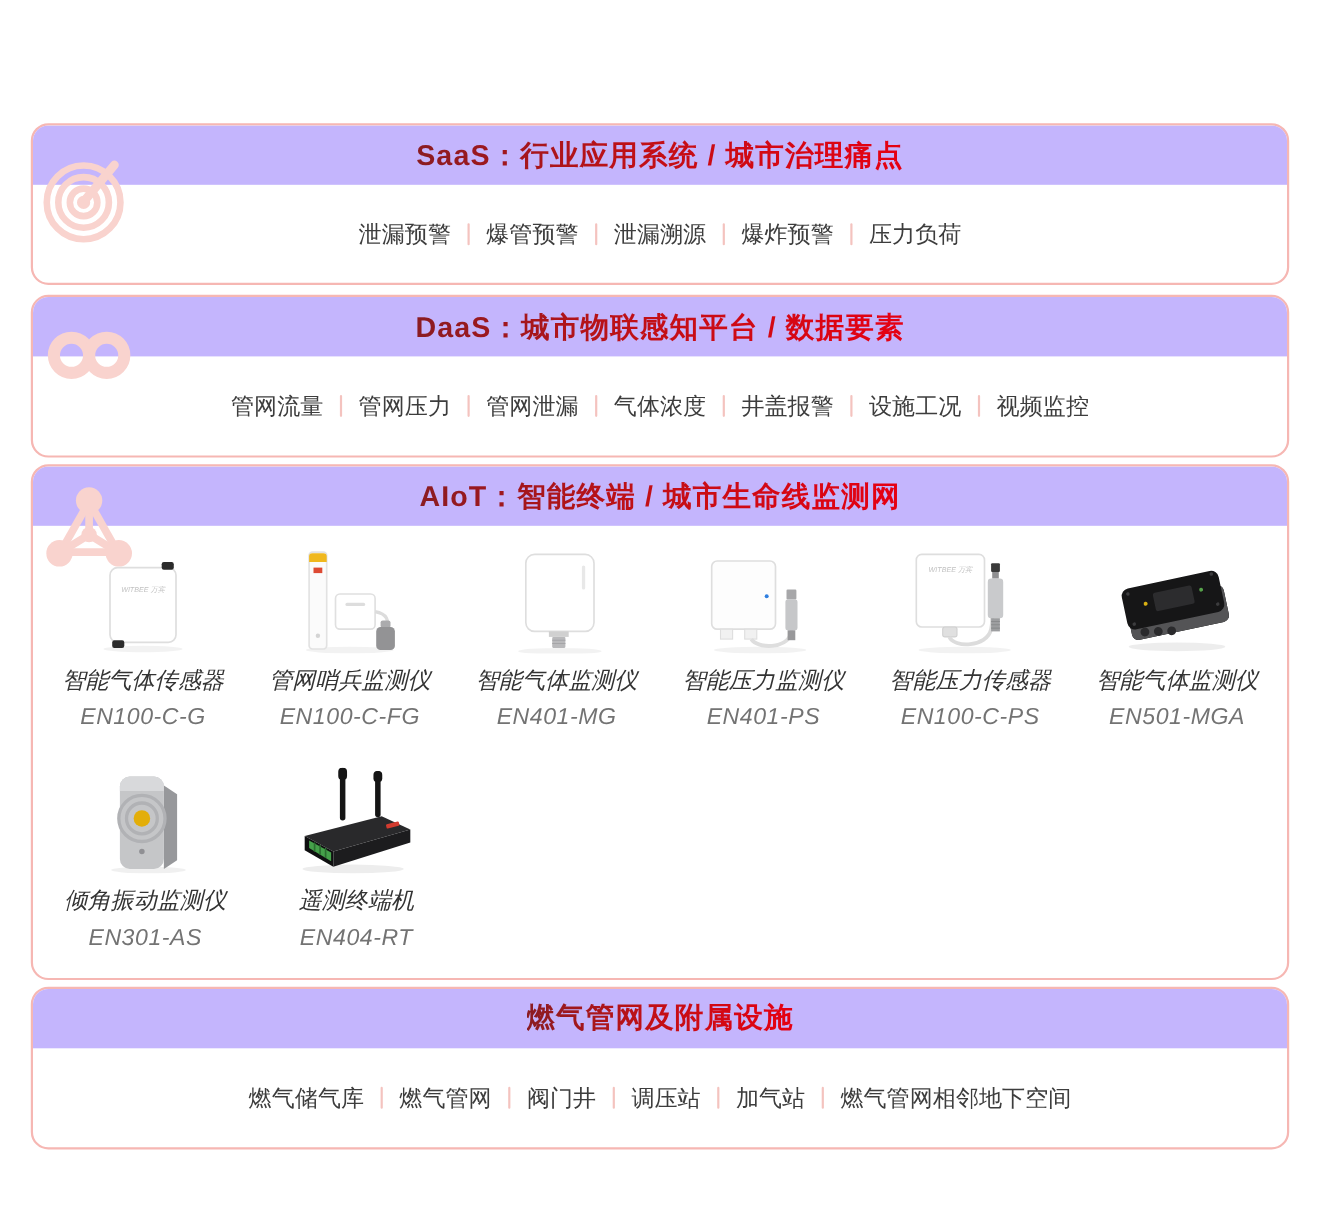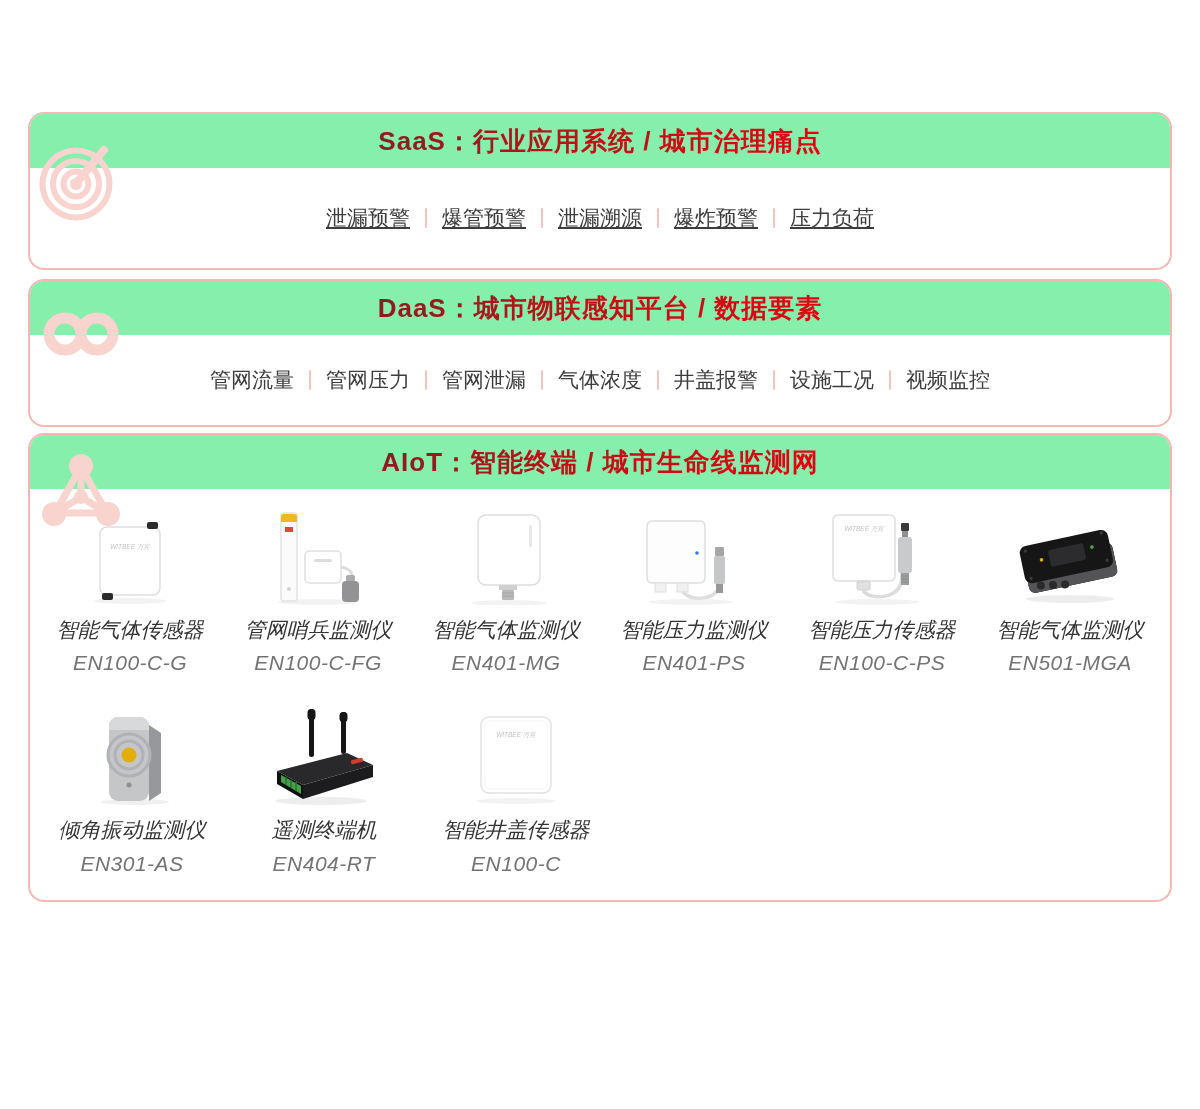--- a/index.html
+++ b/index.html
@@ -13,41 +13,41 @@
 
   .panel {
     position:relative;
     border:2px solid #f6b7b3;
     border-radius:16px;
     background:#ffffff;
     overflow:hidden;
     margin-bottom:9px;
   }
   .band {
-    background:#86efac;
+    background:#c4b5fd;
     height:54px;
     display:flex; align-items:center; justify-content:center;
   }
   .title {
     font-size:26px; font-weight:700; letter-spacing:1px;
     color:#c01016;
   }
   @supports (-webkit-background-clip: text) {
     .title {
       background-image:linear-gradient(90deg,#8a1c22 0%,#c01016 45%,#e60012 100%);
       -webkit-background-clip:text;
       background-clip:text;
       -webkit-text-fill-color:transparent;
     }
   }
   .body-row {
     display:flex; align-items:center; justify-content:center;
     position:relative; z-index:1;
   }
-  .body-row.h86 { height:100px;text-decoration:underline; }
+  .body-row.h86 { height:89px; }
   .body-row.h78 { height:90px; }
   .item { font-size:21px; color:#3d3d3d; white-space:nowrap; }
   .sep {
     width:2px; height:20px; border-radius:1px;
     background:#f4c3bf; margin:0 15px; flex:none;
   }
 
   .watermark {
     position:absolute; z-index:0; pointer-events:none;
   }
@@ -310,31 +310,35 @@
             <line x1="47" y1="73" x2="47" y2="82" stroke="#2c6e30" stroke-width="1.5"></line>
             <rect x="102" y="50" width="12" height="4" rx="1" fill="#d23b2f" transform="rotate(-14 108 52)"></rect>
           </svg>
         </div>
         <figcaption>
           <div class="p-name">遥测终端机</div>
           <div class="p-model">EN404-RT</div>
         </figcaption>
       </figure>
 
-      <figure class="product">
-        <div class="product-img">
-          <svg width="150" height="96" viewBox="0 0 150 96">
-            <ellipse cx="75" cy="92" rx="40" ry="3" fill="rgba(0,0,0,0.05)"></ellipse>
-            <rect x="40" y="8" width="70" height="76" rx="8" fill="#ffffff" stroke="#e2e2e2" stroke-width="1.5"></rect>
-            <rect x="44" y="12" width="62" height="68" rx="6" fill="none" stroke="#f2f2f2" stroke-width="1"></rect>
-            <text x="75" y="28" font-size="6.5" fill="#bfbfbf" text-anchor="middle">WITBEE 万宾</text>
-          </svg>
-        </div>
-        <figcaption>
-          <div class="p-name">智能井盖传感器</div>
-          <div class="p-model">EN100-C</div>
-        </figcaption>
-      </figure>
     </div>
   </section>
 
+  <section class="panel" style="margin-bottom:0;">
+    <div class="band">
+      <h2 class="title">燃气管网及附属设施</h2>
+    </div>
+    <div class="body-row h78">
+      <span class="item">燃气储气库</span>
+      <span class="sep"></span>
+      <span class="item">燃气管网</span>
+      <span class="sep"></span>
+      <span class="item">阀门井</span>
+      <span class="sep"></span>
+      <span class="item">调压站</span>
+      <span class="sep"></span>
+      <span class="item">加气站</span>
+      <span class="sep"></span>
+      <span class="item">燃气管网相邻地下空间</span>
+    </div>
+  </section>
 
 </div>
 
 </body></html>

